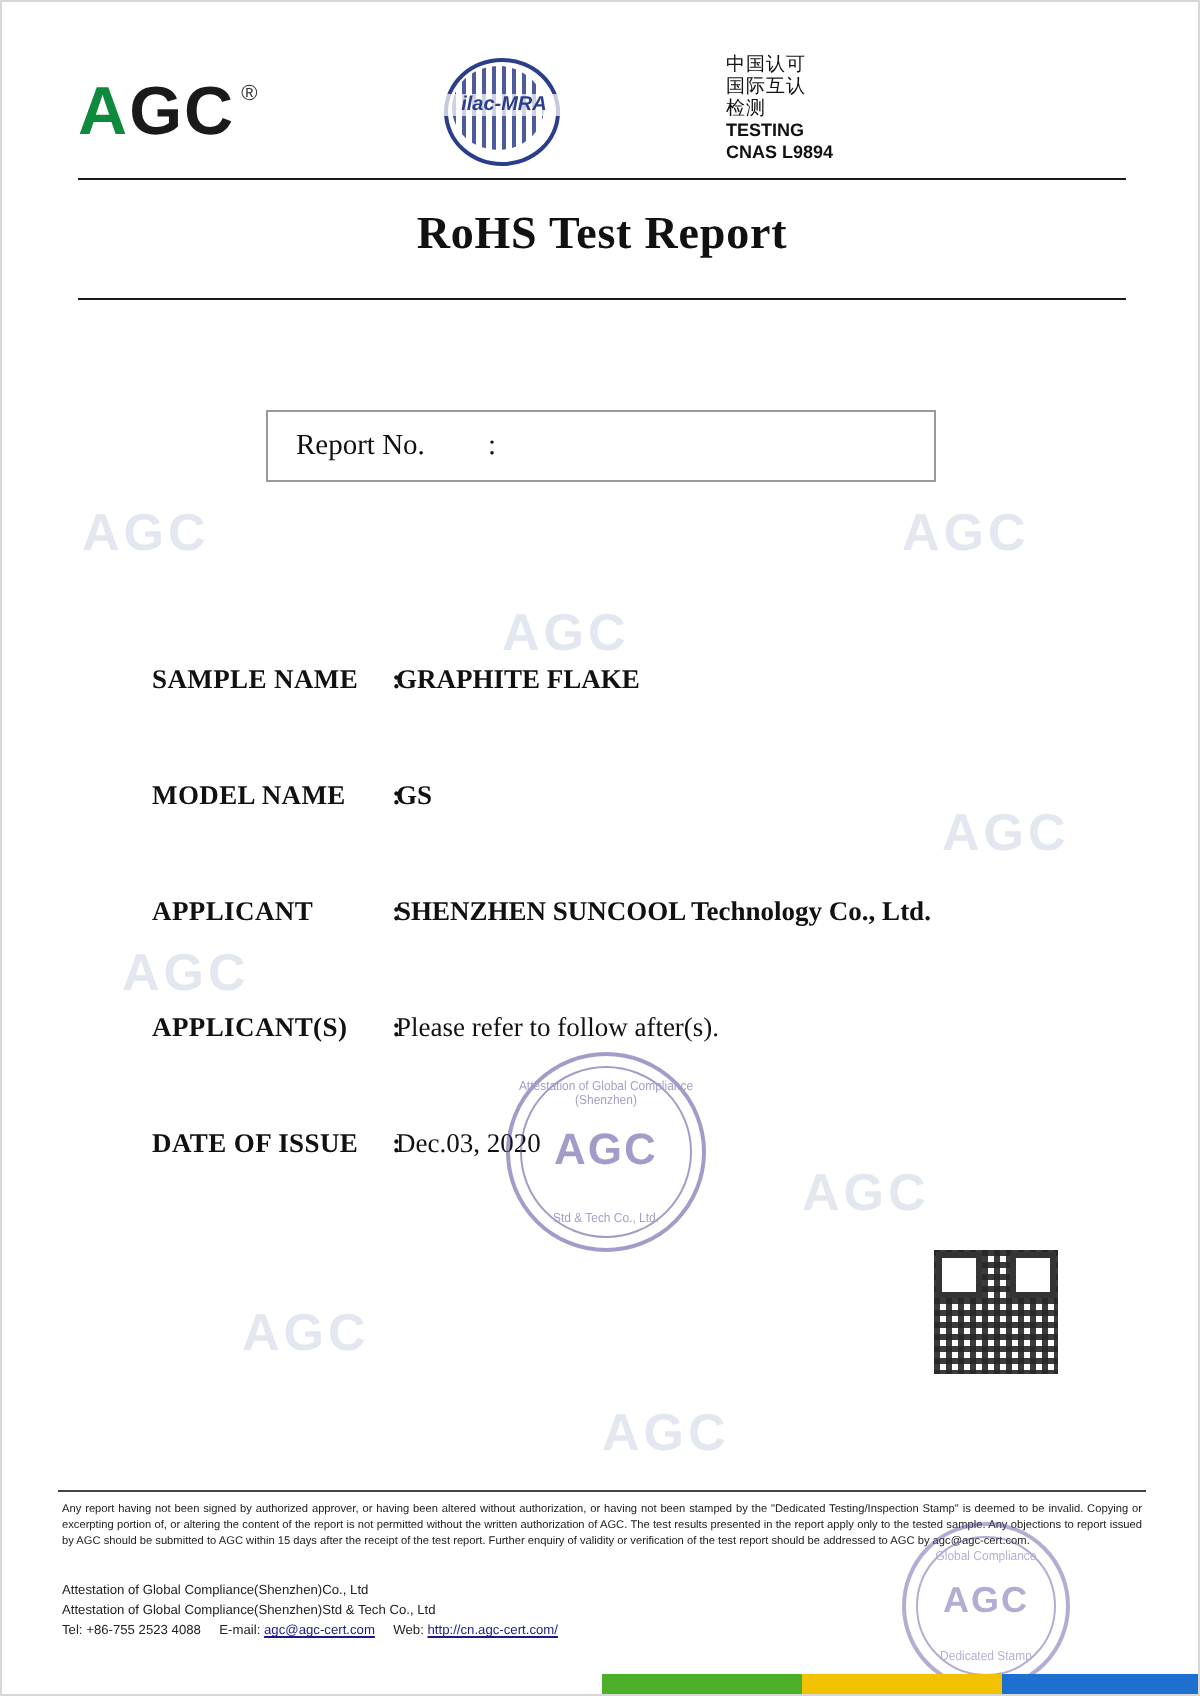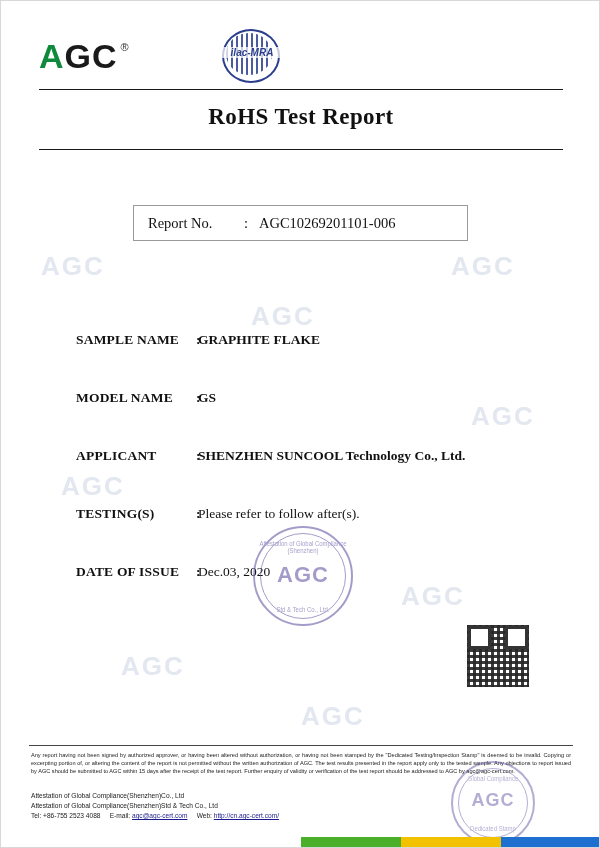--- a/index.html
+++ b/index.html
@@ -396,50 +396,56 @@
       <span class="logo-reg">®</span>
     </div>
 
     <div class="ilac">
       <div class="ring"></div>
       <div class="bars"></div>
       <div class="label">ilac-MRA</div>
     </div>
 
 
+    <div class="cnas-text">
+      <div class="cn">中国认可</div>
+      <div class="cn">国际互认</div>
+      <div class="cn">检测</div>
+      <div class="en">TESTING</div>
+      <div class="en">CNAS L9894</div>
+    </div>
   </div>
 
   <div class="rule rule-top"></div>
   <div class="doc-title">RoHS Test Report</div>
   <div class="rule rule-bottom"></div>
 
   <div class="report-box">
     <span class="lbl">Report No.</span>
     <span class="colon">:</span>
-    <span class="val">AGC10269201101-006</span>
   </div>
 
   <div class="fields">
     <div class="field-row">
       <span class="field-label">SAMPLE NAME</span>
       <span class="field-colon">:</span>
       <span class="field-value bold">GRAPHITE  FLAKE</span>
     </div>
     <div class="field-row">
       <span class="field-label">MODEL NAME</span>
       <span class="field-colon">:</span>
       <span class="field-value bold">GS</span>
     </div>
     <div class="field-row">
       <span class="field-label">APPLICANT</span>
       <span class="field-colon">:</span>
       <span class="field-value bold">SHENZHEN  SUNCOOL  Technology Co., Ltd.</span>
     </div>
     <div class="field-row">
-      <span class="field-label">TESTING(S)</span>
+      <span class="field-label">APPLICANT(S)</span>
       <span class="field-colon">:</span>
       <span class="field-value">Please refer to follow after(s).</span>
     </div>
     <div class="field-row">
       <span class="field-label">DATE OF ISSUE</span>
       <span class="field-colon">:</span>
       <span class="field-value">Dec.03, 2020</span>
     </div>
   </div>
 

